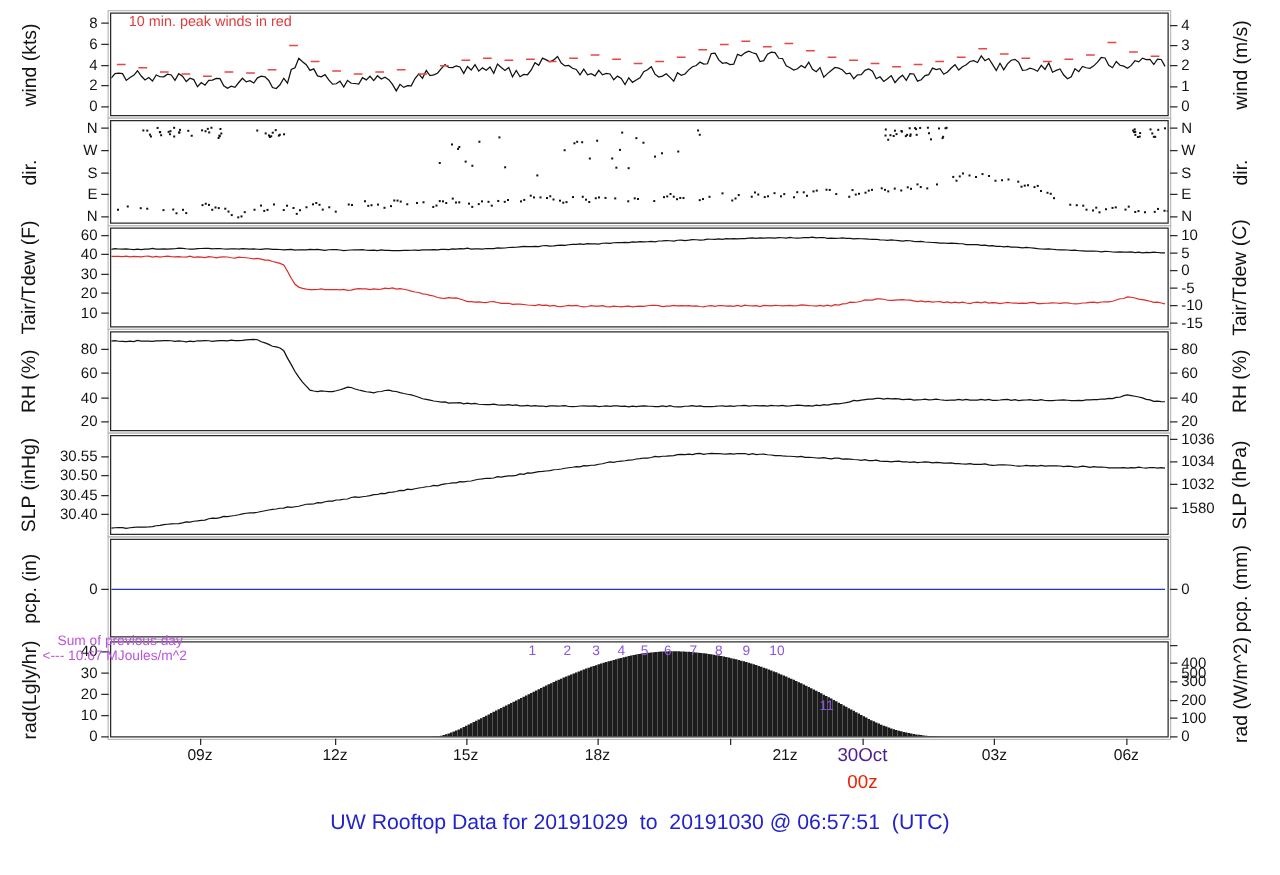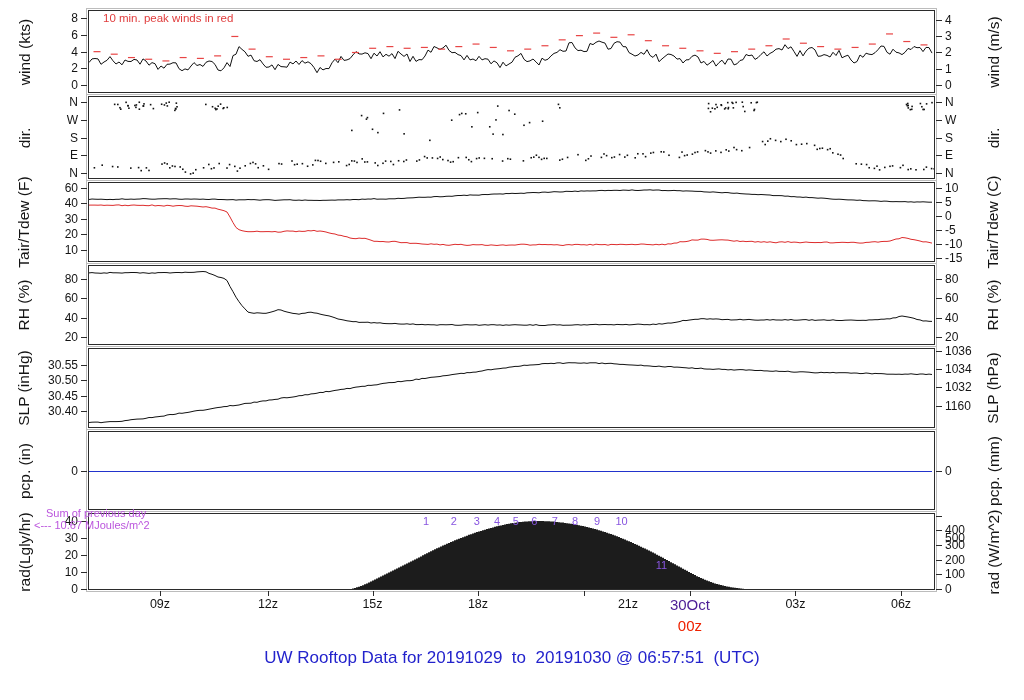--- a/index.html
+++ b/index.html
@@ -475,21 +475,21 @@
       </div>
       <div class="tickmark" style="left: 81px; top: 411.4px; width: 6px; height: 1px;"></div>
       <div class="ylab" style="left: 24px; top: 405.4px; width: 54px; text-align: right;">30.40</div>
       <div class="tickmark" style="left: 81px; top: 395.8px; width: 6px; height: 1px;"></div>
       <div class="ylab" style="left: 24px; top: 389.8px; width: 54px; text-align: right;">30.45</div>
       <div class="tickmark" style="left: 81px; top: 380.2px; width: 6px; height: 1px;"></div>
       <div class="ylab" style="left: 24px; top: 374.2px; width: 54px; text-align: right;">30.50</div>
       <div class="tickmark" style="left: 81px; top: 364.6px; width: 6px; height: 1px;"></div>
       <div class="ylab" style="left: 24px; top: 358.6px; width: 54px; text-align: right;">30.55</div>
       <div class="tickmark" style="left: 936px; top: 405.784px; width: 6px; height: 1px;"></div>
-      <div class="ylab" style="left: 945px; top: 399.784px; width: 54px;">1160</div>
+      <div class="ylab" style="left: 945px; top: 399.784px; width: 54px;">1580</div>
       <div class="tickmark" style="left: 936px; top: 387.376px; width: 6px; height: 1px;"></div>
       <div class="ylab" style="left: 945px; top: 381.376px; width: 54px;">1032</div>
       <div class="tickmark" style="left: 936px; top: 368.968px; width: 6px; height: 1px;"></div>
       <div class="ylab" style="left: 945px; top: 362.968px; width: 54px;">1034</div>
       <div class="tickmark" style="left: 936px; top: 350.56px; width: 6px; height: 1px;"></div>
       <div class="ylab" style="left: 945px; top: 344.56px; width: 54px;">1036</div>
       <div class="axis-title" style="width: 80px; left: -16px; top: 379px;">SLP (inHg)</div>
       <div class="axis-title" style="width: 80px; left: 953px; top: 379px;">SLP (hPa)</div>
       <div class="panel" style="left: 88px; top: 431px; width: 847px; height: 79px;">
         <svg width="845" height="77">

